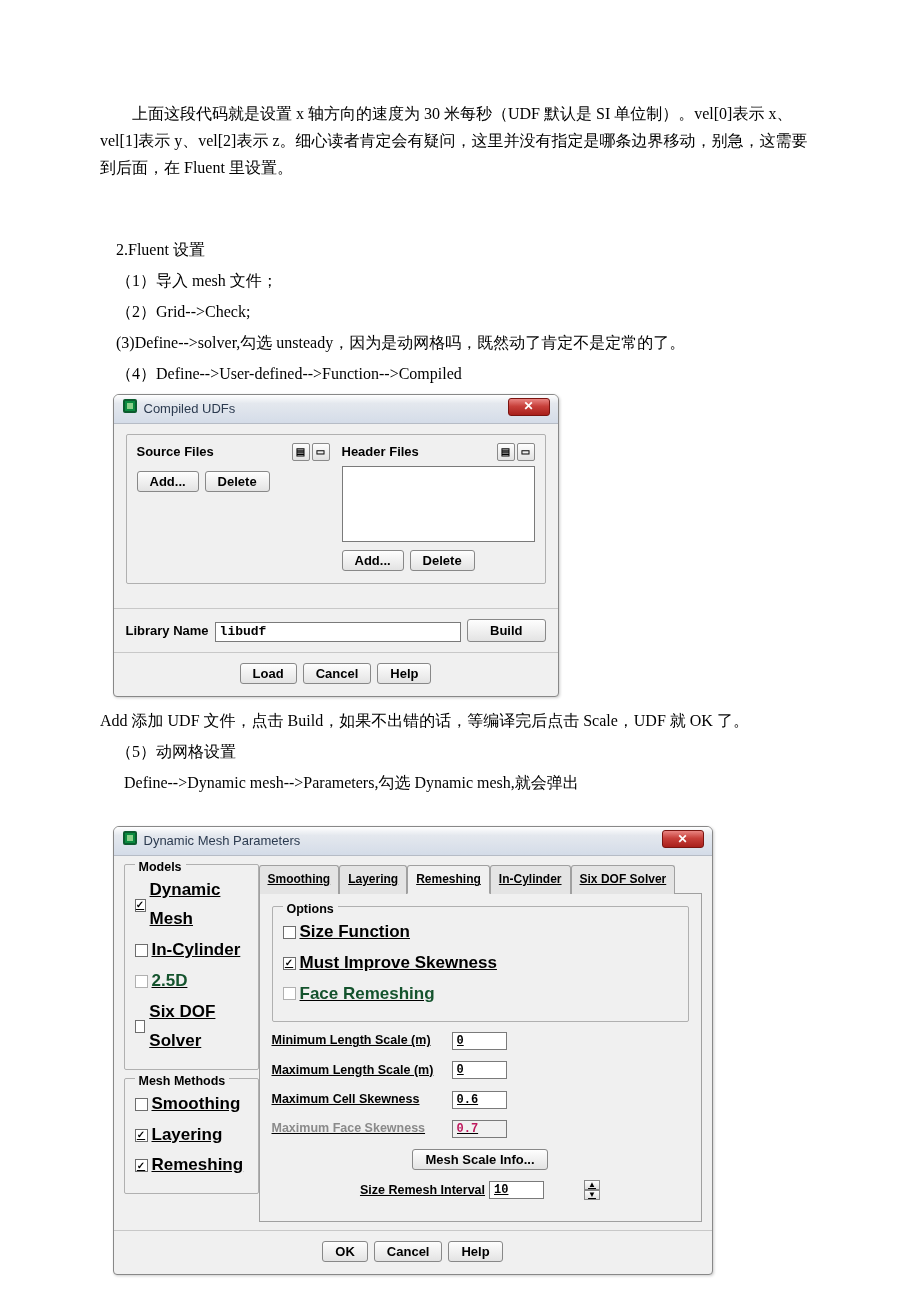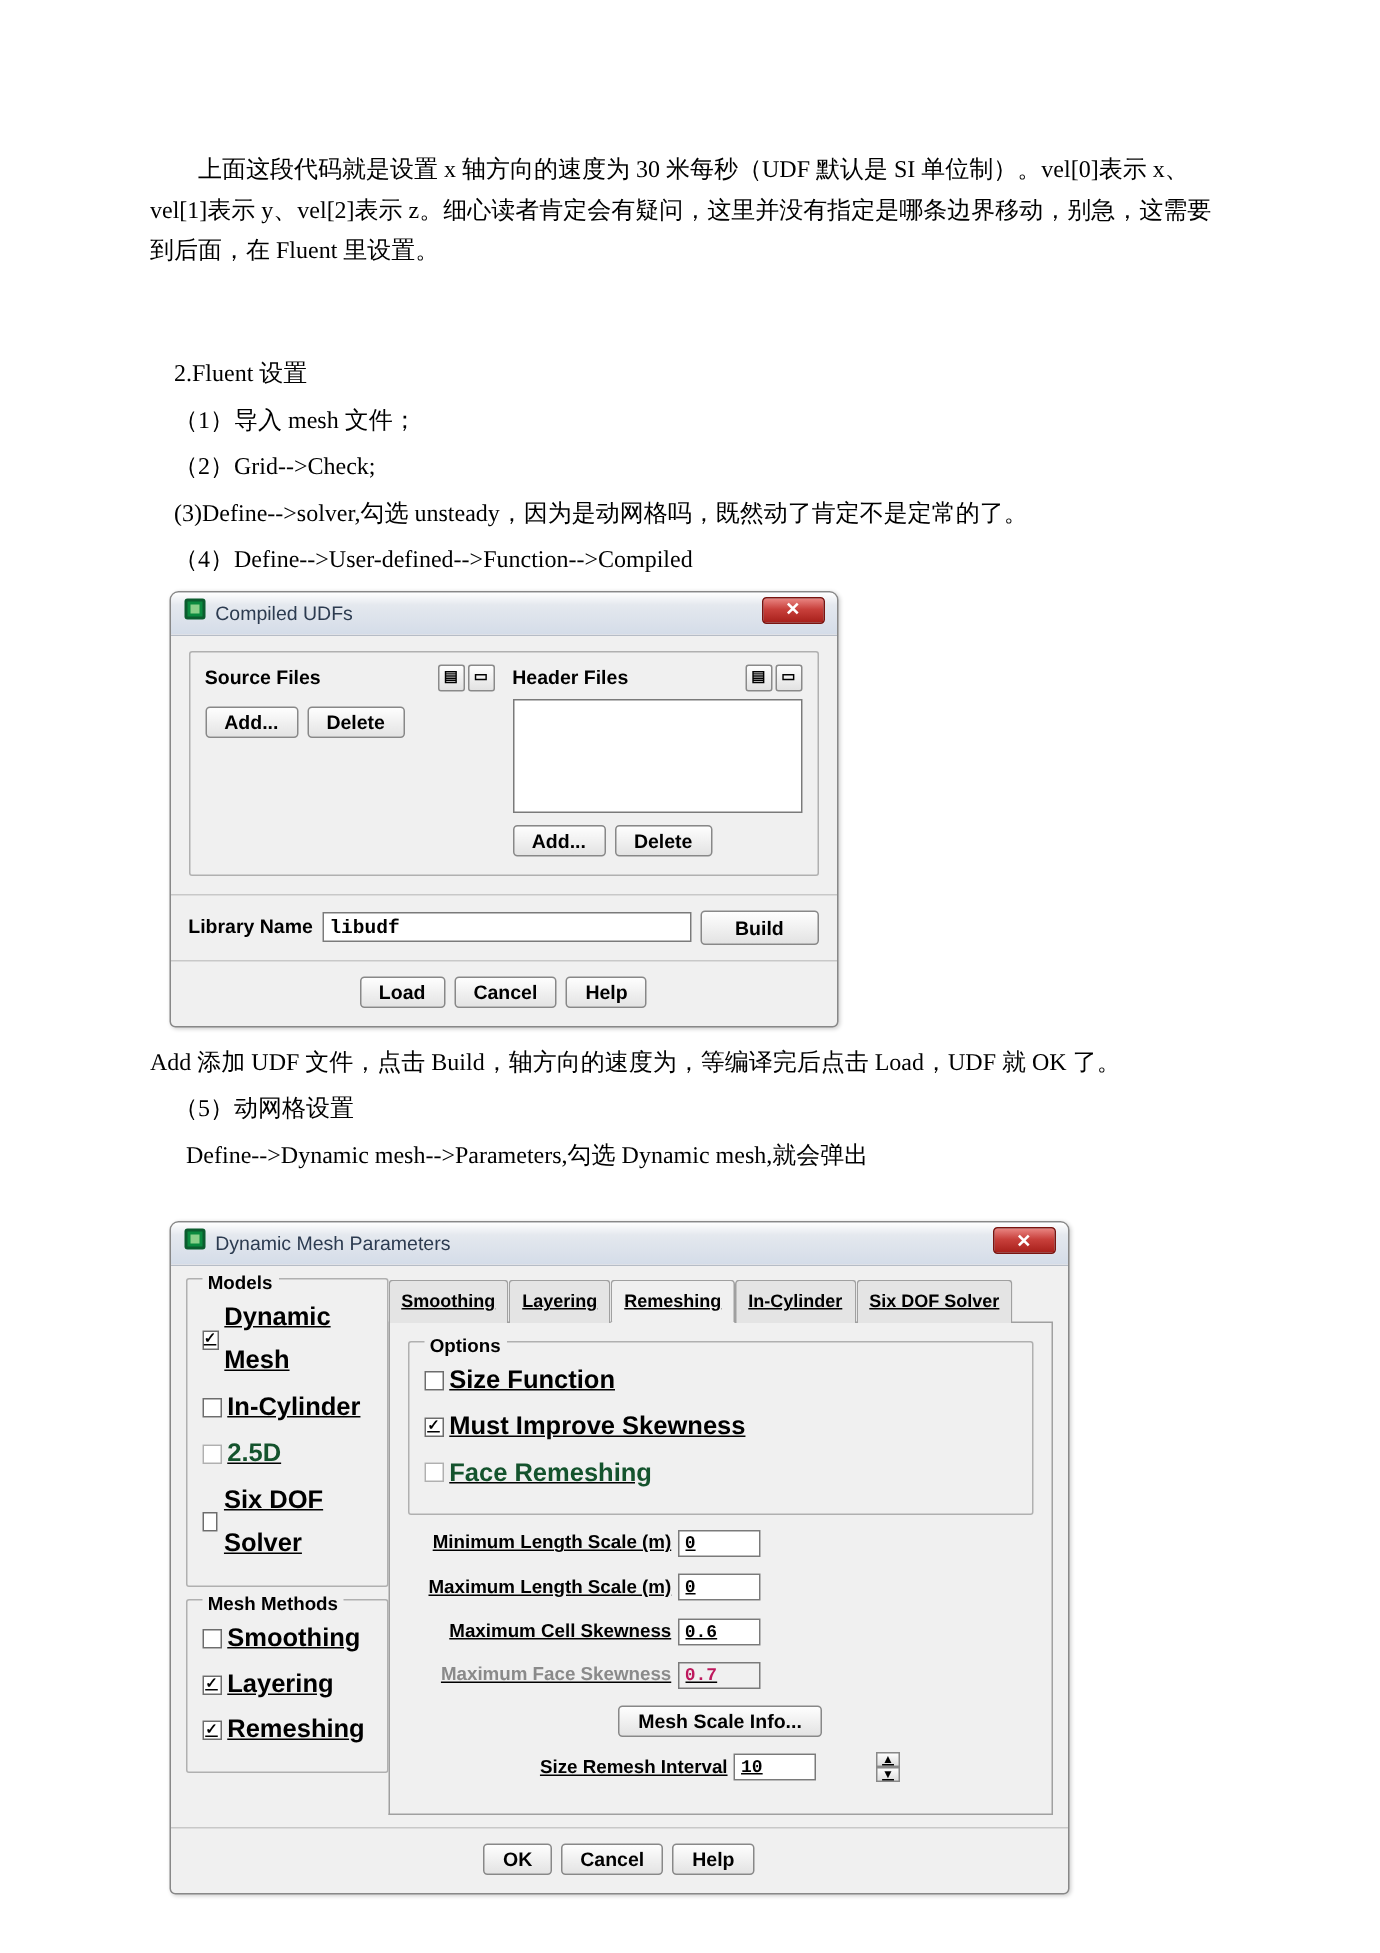--- a/index.html
+++ b/index.html
@@ -105,24 +105,25 @@
     border: 1px solid #888;
     border-radius: 3px;
     padding: 2px 12px;
     font-size: 13px;
     font-family: inherit;
     font-weight: bold;
     cursor: pointer;
   }
   .btn-row { display: flex; gap: 6px; margin-top: 8px; }
   .libname-row {
-    display: flex; align-items: center; gap: 6px;
+    display: flex; align-items: flex-end; gap: 6px;
     padding: 10px 12px;
     border-top: 1px solid #c8c8c8;
     border-bottom: 1px solid #c8c8c8;
+    margin-top: 12px;
   }
   .libname-row label { font-weight: bold; font-size: 13px; }
   .text-input {
     background: #fff;
     border: 1px solid #7a7a7a;
     padding: 2px 4px;
     font-family: "Courier New", monospace;
     font-size: 13px;
     font-weight: bold;
     height: 20px;
@@ -172,21 +173,21 @@
     border: 1px solid #a0a0a0; border-top: none;
     padding: 12px;
     background: #f0f0f0;
   }
   .param-row {
     display: flex; align-items: center;
     font-weight: bold; font-size: 12.5px;
     margin: 8px 0;
   }
   .param-row.disabled { color: #8a8a8a; }
-  .param-row .plabel { width: 180px; text-align: right; padding-right: 4px; }
+  .param-row .plabel { width: 180px; text-align: left; padding-right: 4px; }
   .param-row .text-input.small { width: 55px; height: 18px; font-size: 12px; }
   .spinner {
     display: inline-flex; flex-direction: column;
     margin-left: 40px;
   }
   .spinner .sp {
     width: 16px; height: 10px;
     background: linear-gradient(#fefefe,#dedede);
     border: 1px solid #888;
     font-size: 8px; display: flex; align-items: center; justify-content: center;
@@ -265,21 +266,21 @@
       <button class="btn" style="padding:3px 22px;">Build</button>
     </div>
 
     <div class="dlg-footer">
       <button class="btn">Load</button>
       <button class="btn">Cancel</button>
       <button class="btn">Help</button>
     </div>
   </div>
 
-  <p class="body-text">Add 添加 UDF 文件，点击 Build，轴方向的速度为，等编译完后点击 Load，UDF 就 OK 了。</p>
+  <p class="body-text">Add 添加 UDF 文件，点击 Build，如果不出错的话，等编译完后点击 Scale，UDF 就 OK 了。</p>
   <p class="body-text" style="margin-left:1em;">（5）动网格设置</p>
   <p class="body-text" style="margin-left:1.5em;">Define--&gt;Dynamic mesh--&gt;Parameters,勾选 Dynamic mesh,就会弹出</p>
 
   <div style="height:20px;"></div>
 
   <div class="win-dialog dm-dialog" style="margin-left:1em;">
     <div class="titlebar">
       <span class="icon-slot fluent-icon">
         <svg width="16" height="16">
             <rect x="1" y="1" width="14" height="14" fill="#0b5c2e" rx="2"></rect>

